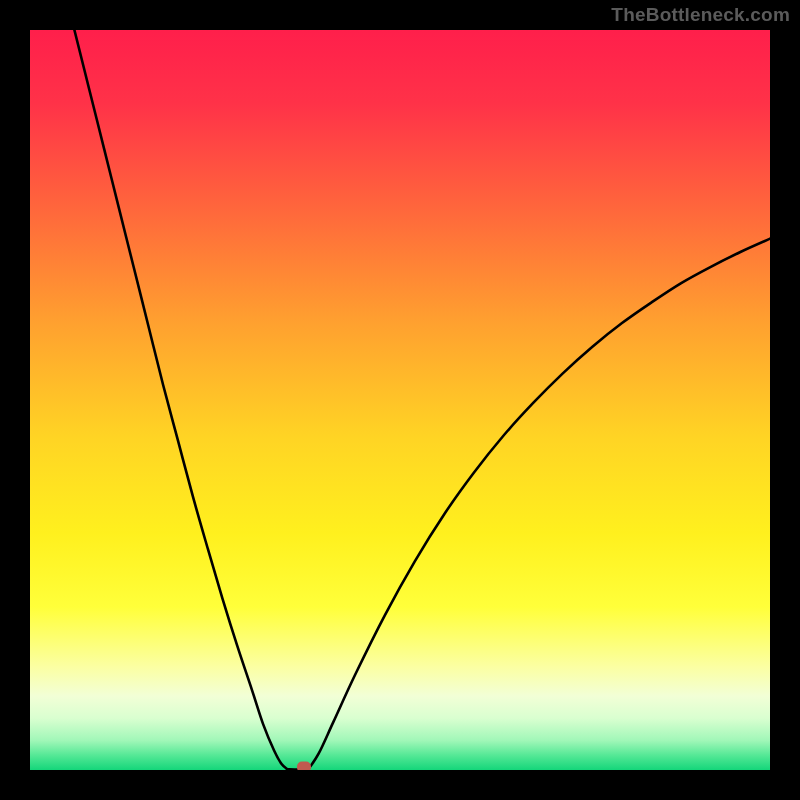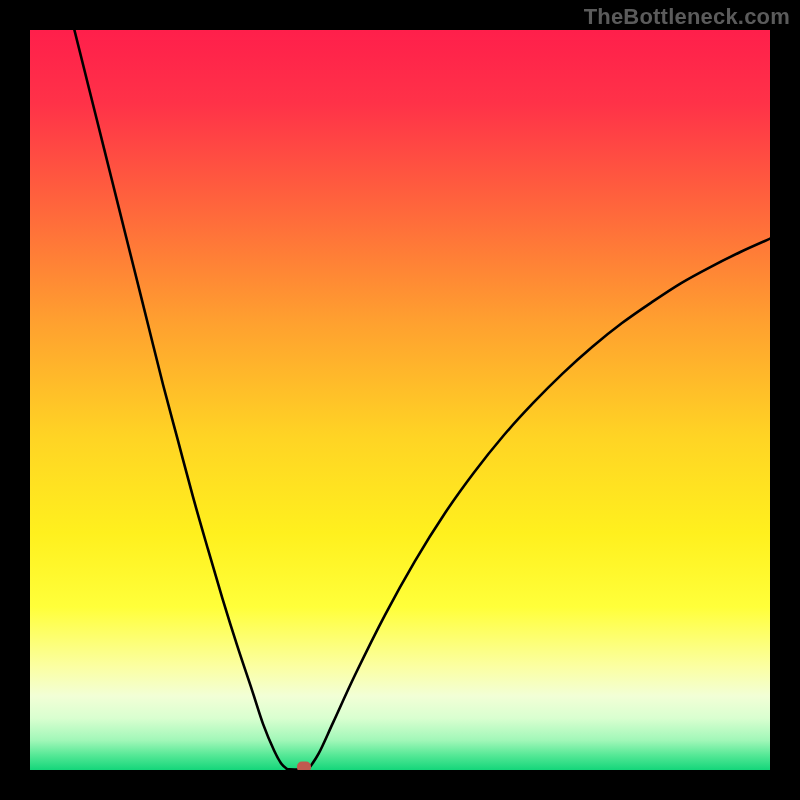--- a/index.html
+++ b/index.html
@@ -14,21 +14,21 @@
     position: relative;
     width: 800px;
     height: 800px;
     background: #000;
   }
   .watermark {
     position: absolute;
     top: 4px;
     right: 10px;
     color: #5b5b5b;
-    font-size: 22px;
+    font-size: 19px;
     font-weight: 600;
     letter-spacing: 0.2px;
     z-index: 3;
   }
   .plot-area {
     position: absolute;
     left: 30px;
     top: 30px;
     width: 740px;
     height: 740px;

